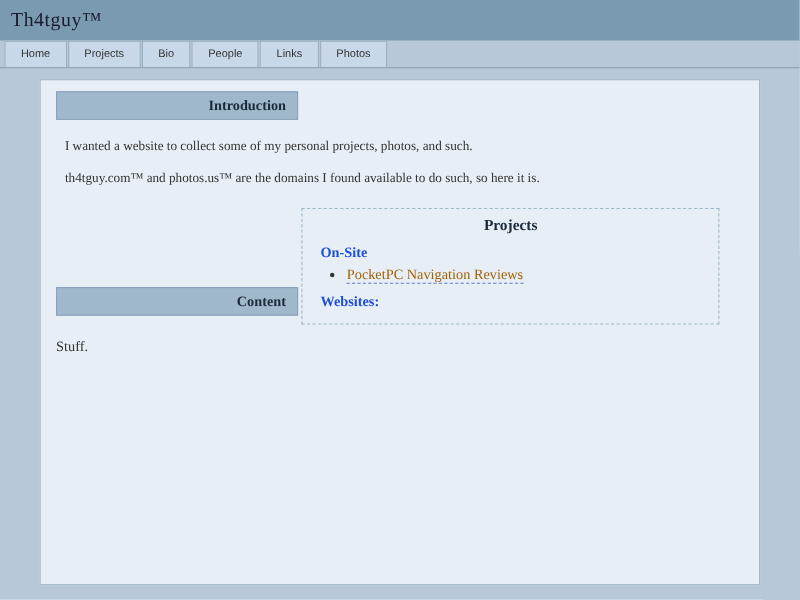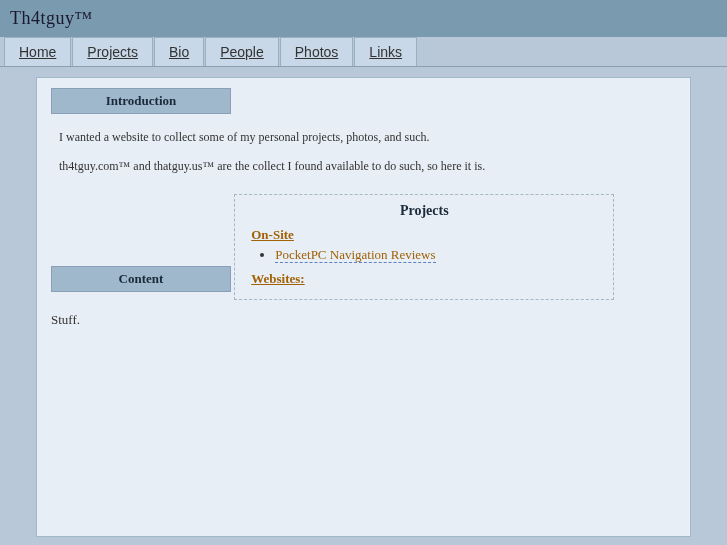--- a/index.html
+++ b/index.html
@@ -26,30 +26,29 @@
     
     #nav-bar {
       display: flex;
       flex-direction: row;
       background-color: #b8c8d8;
       border-bottom: 1px solid #8aa0b0;
       padding: 0 4px;
     }
     .nav-item {
       padding: 6px 14px;
-      font-size: 14px;
+      font-size: 10px;
       color: #333;
       cursor: pointer;
       border: 1px solid transparent;
       border-bottom: none;
       margin-right: 1px;
       background-color: #c8d8e8;
       border-color: #9ab0c0;
       font-family: Arial, sans-serif;
-      text-decoration: underline;
     }
     .nav-item.search-item {
       border-bottom: 2px dashed #6a8aaa;
     }
     
     #main {
       display: flex;
       flex-direction: row;
       padding: 10px;
       gap: 6px;
@@ -71,22 +70,22 @@
     }
     
     .section-header {
       background-color: #a0b8cc;
       border: 1px solid #8aa0b8;
       padding: 4px 10px;
       font-weight: bold;
       font-size: 13px;
       color: #1a2a3a;
       display: inline-block;
-      width: 180px;
-      text-align: center;
+      width: 220px;
+      text-align: right;
       margin-bottom: 8px;
     }
     
     .projects-box {
       border: 1px dashed #a0b8c8;
       padding: 8px 16px;
       margin: 8px 0 12px 0;
       display: inline-block;
       min-width: 380px;
     }
@@ -94,22 +93,21 @@
       font-weight: bold;
       font-size: 14px;
       text-align: center;
       margin-bottom: 6px;
       color: #1a2a3a;
     }
     .section-label {
       font-weight: bold;
       font-size: 13px;
       margin: 8px 0 4px 0;
-      color: #a16207;
-      text-decoration: underline;
+      color: #1d4ed8;
     }
     ul.link-list {
       list-style: disc;
       padding-left: 24px;
       margin-bottom: 6px;
     }
     ul.link-list li {
       margin-bottom: 2px;
     }
     ul.link-list li a {
@@ -135,34 +133,34 @@
 
   <div id="title-bar">
     <span>Th4tguy™</span>
   </div>
 
   <div id="nav-bar">
     <div class="nav-item">Home</div>
     <div class="nav-item">Projects</div>
     <div class="nav-item">Bio</div>
     <div class="nav-item">People</div>
+    <div class="nav-item">Links</div>
     <div class="nav-item">Photos</div>
-    <div class="nav-item">Links</div>
   </div>
 
   <div id="main">
     <div id="left-panel"></div>
 
     <div id="content-area">
       
       <div class="section-header">Introduction</div>
 
       
       <div class="intro-text">I wanted a website to collect some of my personal projects, photos, and such.</div>
-      <div class="intro-text">th4tguy.com™ and thatguy.us™ are the collect I found available to do such, so here it is.</div>
+      <div class="intro-text">th4tguy.com™ and photos.us™ are the domains I found available to do such, so here it is.</div>
 
       
       <div class="section-header">Content</div>
 
       
       <div class="projects-box">
         <div class="projects-title">Projects</div>
 
         <div class="section-label">On-Site</div>
         <ul class="link-list">

